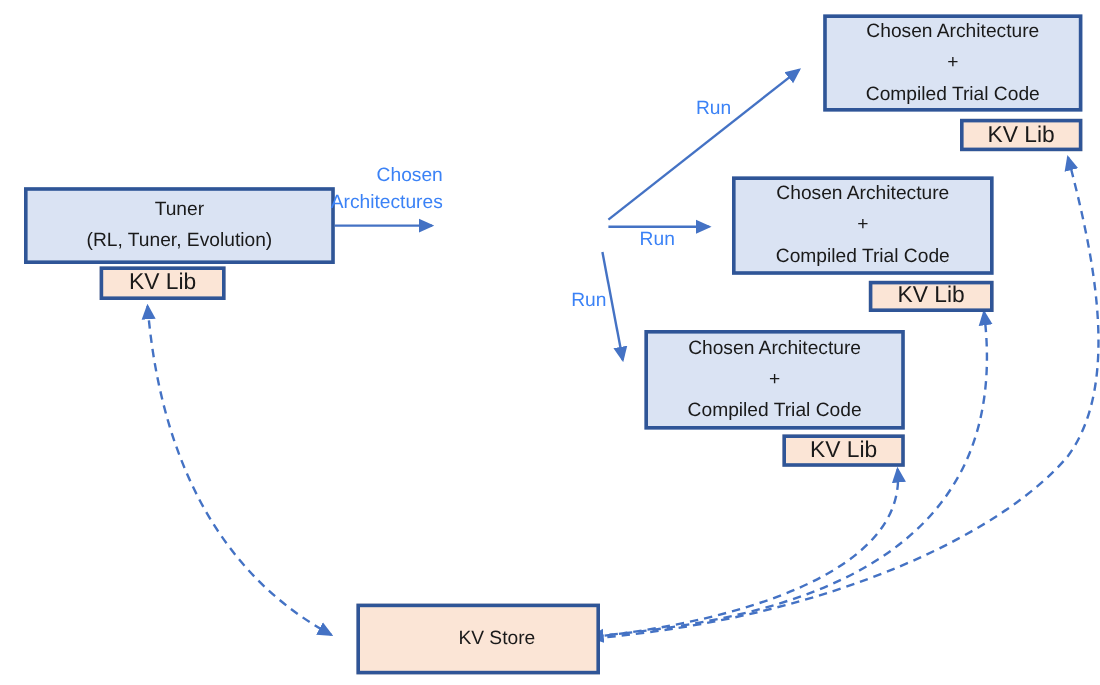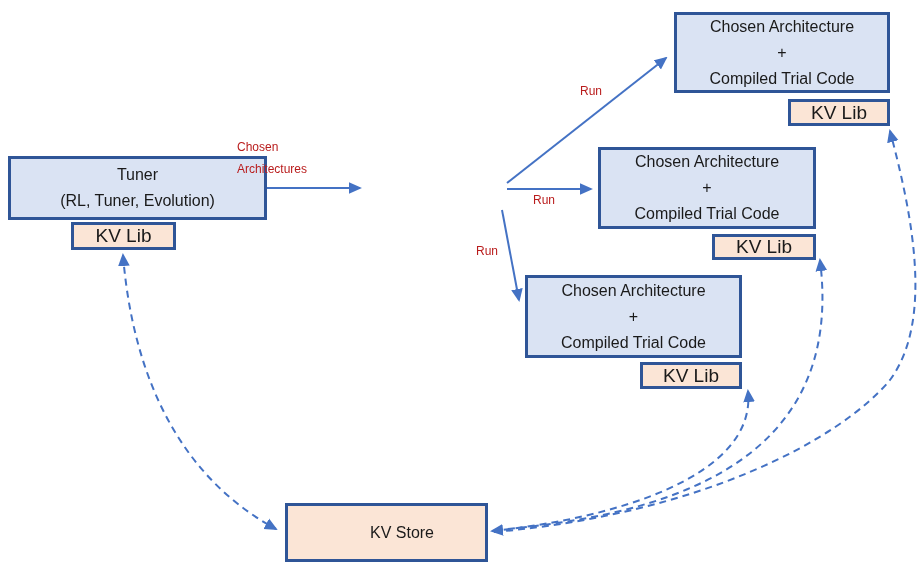--- a/index.html
+++ b/index.html
@@ -30,32 +30,33 @@
   .node {
     position: absolute;
     display: flex;
     flex-direction: column;
     align-items: center;
     justify-content: center;
     text-align: left;
     border: 3px solid var(--border, #2f5597);
     line-height: 26px;
     font-size: 16px;
+    margin-left: 12px;
   }
   .node.blue  { background: var(--fill-blue, #dae3f3); }
   .node.peach { background: var(--fill-peach, #fbe5d6); }
   .node.kvlib { font-size: 19px; line-height: 18px; border-width: 3px; }
   .edge-label {
     position: absolute;
-    font-size: 12px;
+    font-size: 16px;
     line-height: 22px;
-    color: #b91c1c;
+    color: #3b82f6;
     white-space: nowrap;
   }
-  .edge-label.centered { text-align: left; white-space: normal; }
+  .edge-label.centered { text-align: right; white-space: normal; }
 
   
   #tuner        { left: 8px;   top: 156px; width: 259px; height: 64px; }
   #tuner-kvlib  { left: 71px;  top: 222px; width: 105px; height: 28px; }
   #nni          { left: 366px; top: 166px; width: 140px; height: 44px; }
   #trial-top    { left: 674px; top: 12px;  width: 216px; height: 81px; }
   #kvlib-top    { left: 788px; top: 99px;  width: 102px; height: 27px; }
   #trial-mid    { left: 598px; top: 147px; width: 218px; height: 82px; }
   #kvlib-mid    { left: 712px; top: 234px; width: 104px; height: 26px; }
   #trial-bot    { left: 525px; top: 275px; width: 217px; height: 83px; }

